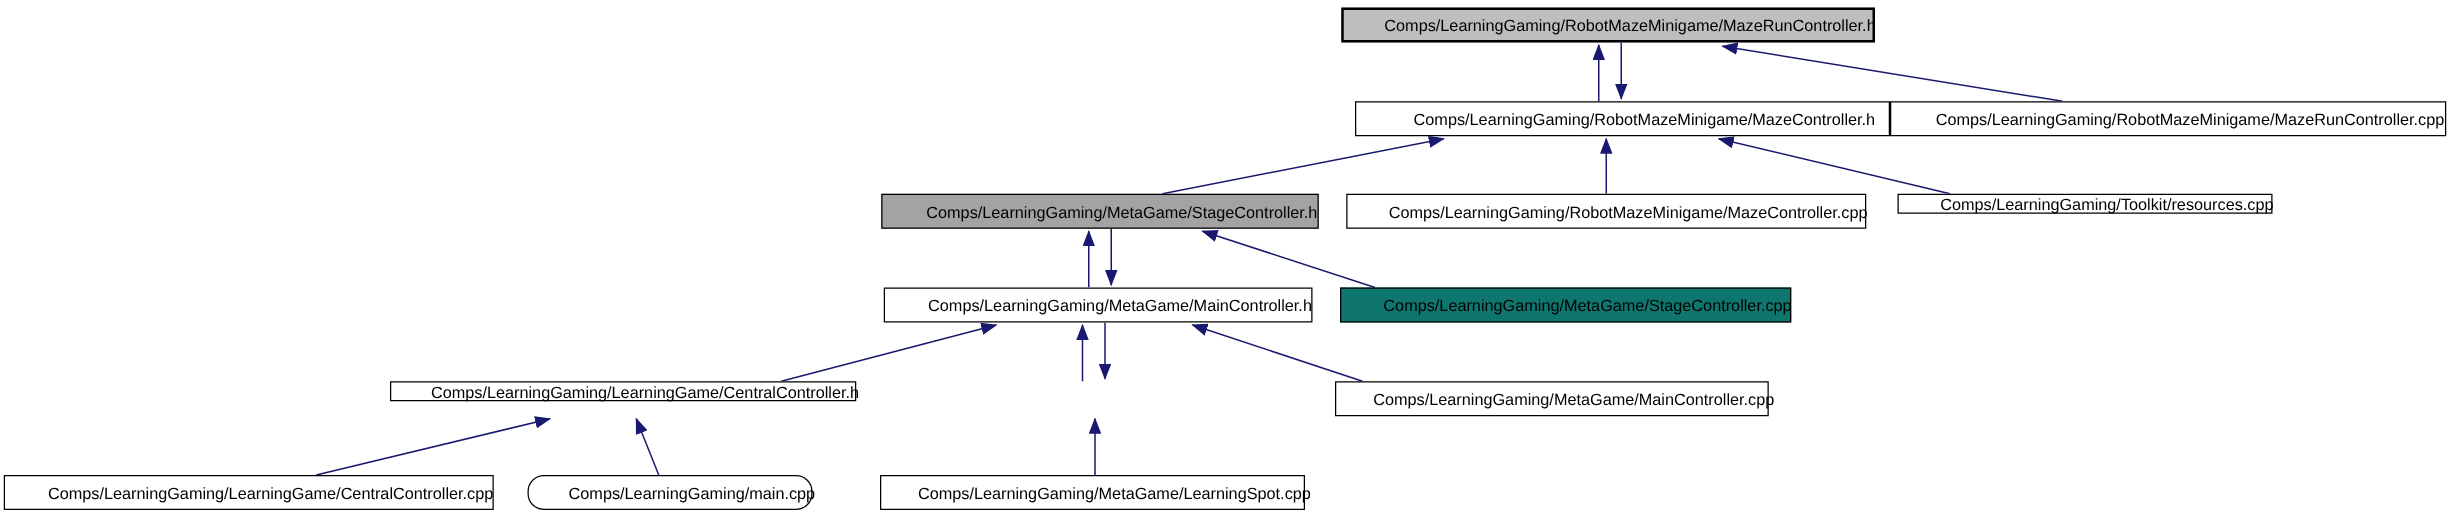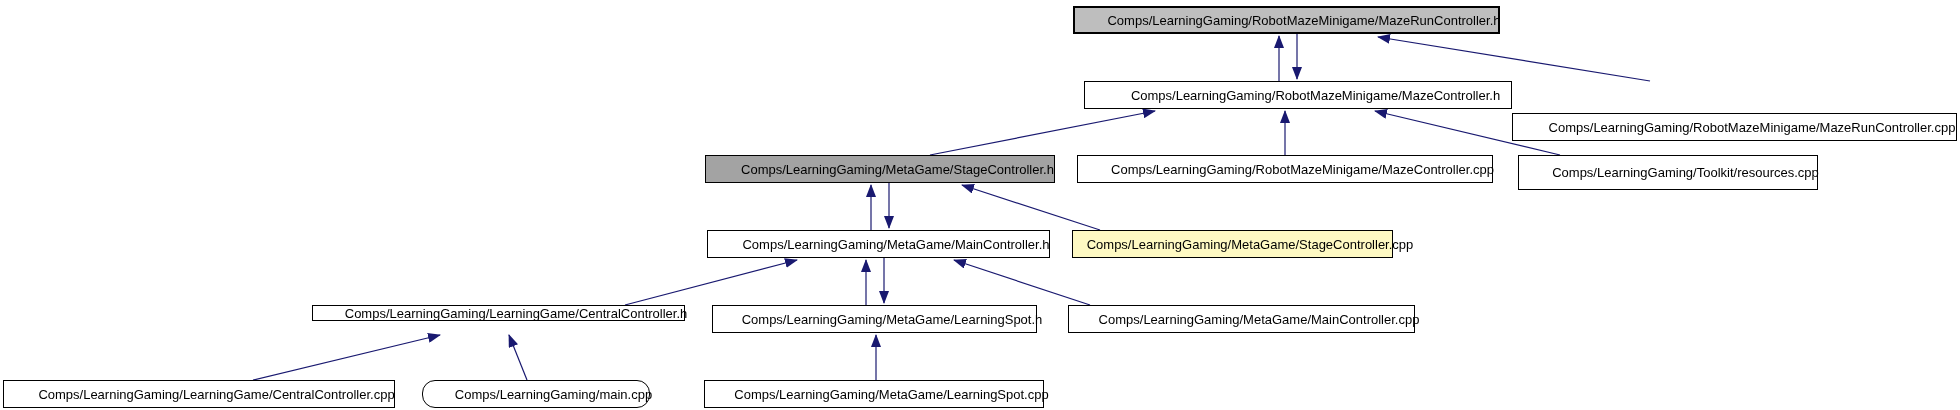--- a/index.html
+++ b/index.html
@@ -64,25 +64,24 @@
       <line x1="625" y1="305" x2="797" y2="260" stroke="#191970" stroke-width="1.2" marker-end="url(#arrowhead)"></line>
       <line x1="866" y1="305" x2="866" y2="260" stroke="#191970" stroke-width="1.2" marker-end="url(#arrowhead)"></line>
       <line x1="884" y1="258" x2="884" y2="303" stroke="#191970" stroke-width="1.2" marker-end="url(#arrowhead)"></line>
       <line x1="1090" y1="305" x2="954" y2="260" stroke="#191970" stroke-width="1.2" marker-end="url(#arrowhead)"></line>
       <line x1="253" y1="380" x2="440" y2="335" stroke="#191970" stroke-width="1.2" marker-end="url(#arrowhead)"></line>
       <line x1="527" y1="380" x2="509" y2="335" stroke="#191970" stroke-width="1.2" marker-end="url(#arrowhead)"></line>
       <line x1="876" y1="380" x2="876" y2="335" stroke="#191970" stroke-width="1.2" marker-end="url(#arrowhead)"></line>
     </svg>
     <div class="node root" style="left: 1073px; top: 6px; width: 427px; height: 28px; background: rgb(190, 190, 190); border-color: rgb(0, 0, 0); color: rgb(0, 0, 0);">Comps/LearningGaming/RobotMazeMinigame/MazeRunController.h</div>
     <div class="node" style="left: 1084px; top: 81px; width: 428px; height: 28px; background: rgb(255, 255, 255); border-color: rgb(0, 0, 0); color: rgb(0, 0, 0);">Comps/LearningGaming/RobotMazeMinigame/MazeController.h</div>
-    <div class="node" style="left: 1512px; top: 81px; width: 445px; height: 28px; background: rgb(255, 255, 255); border-color: rgb(0, 0, 0); color: rgb(0, 0, 0); margin-top: 32px;">Comps/LearningGaming/RobotMazeMinigame/MazeRunController.cpp</div>
+    <div class="node" style="left: 1512px; top: 81px; width: 445px; height: 28px; background: rgb(255, 255, 255); border-color: rgb(0, 0, 0); color: rgb(0, 0, 0);">Comps/LearningGaming/RobotMazeMinigame/MazeRunController.cpp</div>
     <div class="node" style="left: 705px; top: 155px; width: 350px; height: 28px; background: #a3a3a3; border-color: rgb(0, 0, 0); color: rgb(0, 0, 0);">Comps/LearningGaming/MetaGame/StageController.h</div>
     <div class="node" style="left: 1077px; top: 155px; width: 416px; height: 28px; background: rgb(255, 255, 255); border-color: rgb(0, 0, 0); color: rgb(0, 0, 0);">Comps/LearningGaming/RobotMazeMinigame/MazeController.cpp</div>
-    <div class="node" style="left: 1518px; top: 155px; width: 300px; height: 35px; background: rgb(255, 255, 255); border-color: rgb(0, 0, 0); color: rgb(0, 0, 0);">Comps/LearningGaming/Toolkit/resources.cpp</div>
+    <div class="node" style="left: 1518px; top: 155px; width: 300px; height: 16px; background: rgb(255, 255, 255); border-color: rgb(0, 0, 0); color: rgb(0, 0, 0);">Comps/LearningGaming/Toolkit/resources.cpp</div>
     <div class="node" style="left: 707px; top: 230px; width: 343px; height: 28px; background: rgb(255, 255, 255); border-color: rgb(0, 0, 0); color: rgb(0, 0, 0);">Comps/LearningGaming/MetaGame/MainController.h</div>
-    <div class="node" style="left: 1072px; top: 230px; width: 321px; height: 28px; background: #fef9c3; border-color: rgb(0, 0, 0); color: rgb(0, 0, 0);">Comps/LearningGaming/MetaGame/StageController.cpp</div>
+    <div class="node" style="left: 1072px; top: 230px; width: 361px; height: 28px; background: #0f766e; border-color: rgb(0, 0, 0); color: rgb(0, 0, 0);">Comps/LearningGaming/MetaGame/StageController.cpp</div>
     <div class="node" style="left: 312px; top: 305px; width: 373px; height: 16px; background: rgb(255, 255, 255); border-color: rgb(0, 0, 0); color: rgb(0, 0, 0);">Comps/LearningGaming/LearningGame/CentralController.h</div>
-    <div class="node" style="left: 712px; top: 305px; width: 325px; height: 28px; background: rgb(255, 255, 255); border-color: rgb(0, 0, 0); color: rgb(0, 0, 0);">Comps/LearningGaming/MetaGame/LearningSpot.h</div>
     <div class="node" style="left: 1068px; top: 305px; width: 347px; height: 28px; background: rgb(255, 255, 255); border-color: rgb(0, 0, 0); color: rgb(0, 0, 0);">Comps/LearningGaming/MetaGame/MainController.cpp</div>
     <div class="node" style="left: 3px; top: 380px; width: 392px; height: 28px; background: rgb(255, 255, 255); border-color: rgb(0, 0, 0); color: rgb(0, 0, 0);">Comps/LearningGaming/LearningGame/CentralController.cpp</div>
     <div class="node" style="left: 422px; top: 380px; width: 228px; height: 28px; background: rgb(255, 255, 255); border-color: rgb(0, 0, 0); color: rgb(0, 0, 0); border-radius: 13px;">Comps/LearningGaming/main.cpp</div>
     <div class="node" style="left: 704px; top: 380px; width: 340px; height: 28px; background: rgb(255, 255, 255); border-color: rgb(0, 0, 0); color: rgb(0, 0, 0);">Comps/LearningGaming/MetaGame/LearningSpot.cpp</div>
   </div>
 
 </body></html>

